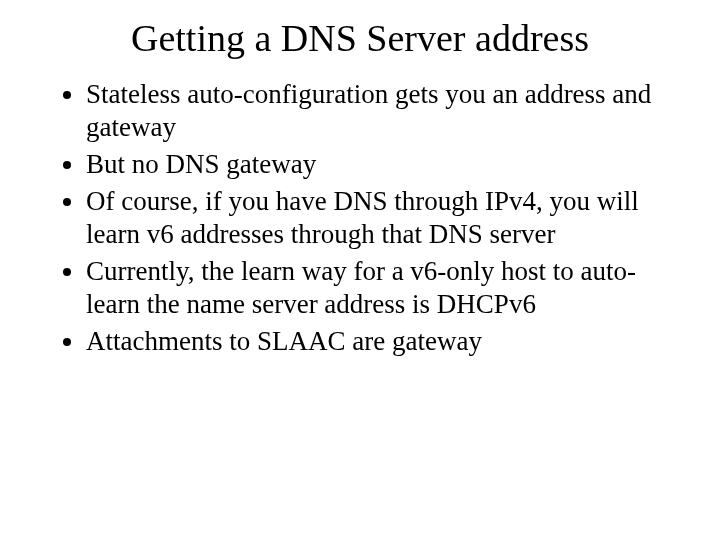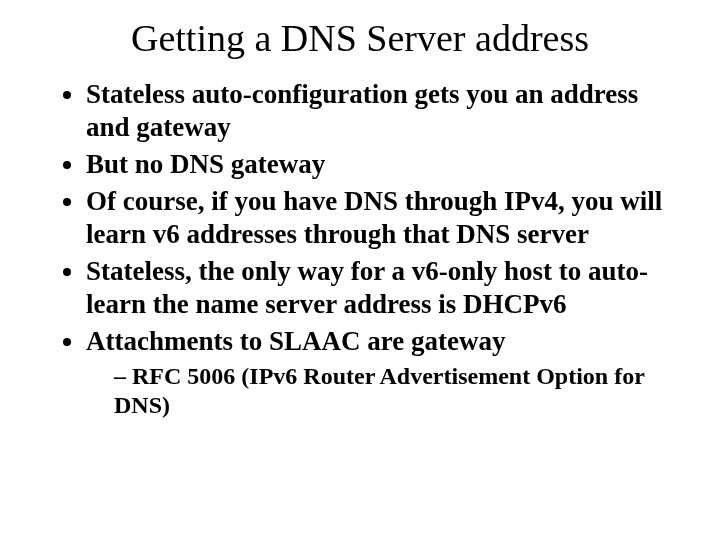--- a/index.html
+++ b/index.html
@@ -25,42 +25,38 @@
   }
   ul.top {
     list-style-type: disc;
     margin: 0;
     padding-left: 46px;
     font-size: 27px;
     line-height: 1.22;
   }
   ul.top > li {
     margin-bottom: 4px;
-    font-weight: bold;
   }
   ul.sub {
     list-style-type: none;
     margin: 4px 0 0 0;
     padding-left: 28px;
     font-size: 24px;
   }
   ul.sub > li::before {
     content: "– ";
   }
 </style>
 </head>
 <body>
 
 <div class="slide">
   <h1 class="title">Getting a DNS Server address</h1>
   <ul class="top">
     <li>Stateless auto-configuration gets you an address and gateway</li>
     <li>But no DNS gateway</li>
     <li>Of course, if you have DNS through IPv4, you will learn v6 addresses through that DNS server</li>
-    <li>Stateless, the only way for a v6-only host to auto-learn the name server address is DHCPv6</li>
+    <li>Currently, the learn way for a v6-only host to auto-learn the name server address is DHCPv6</li>
     <li>
       <span> Attachments to SLAAC are gateway</span>
-      <ul class="sub">
-        <li>RFC 5006 (IPv6 Router Advertisement Option for DNS)</li>
-      </ul>
     </li>
   </ul>
 </div>
 
 </body></html>

